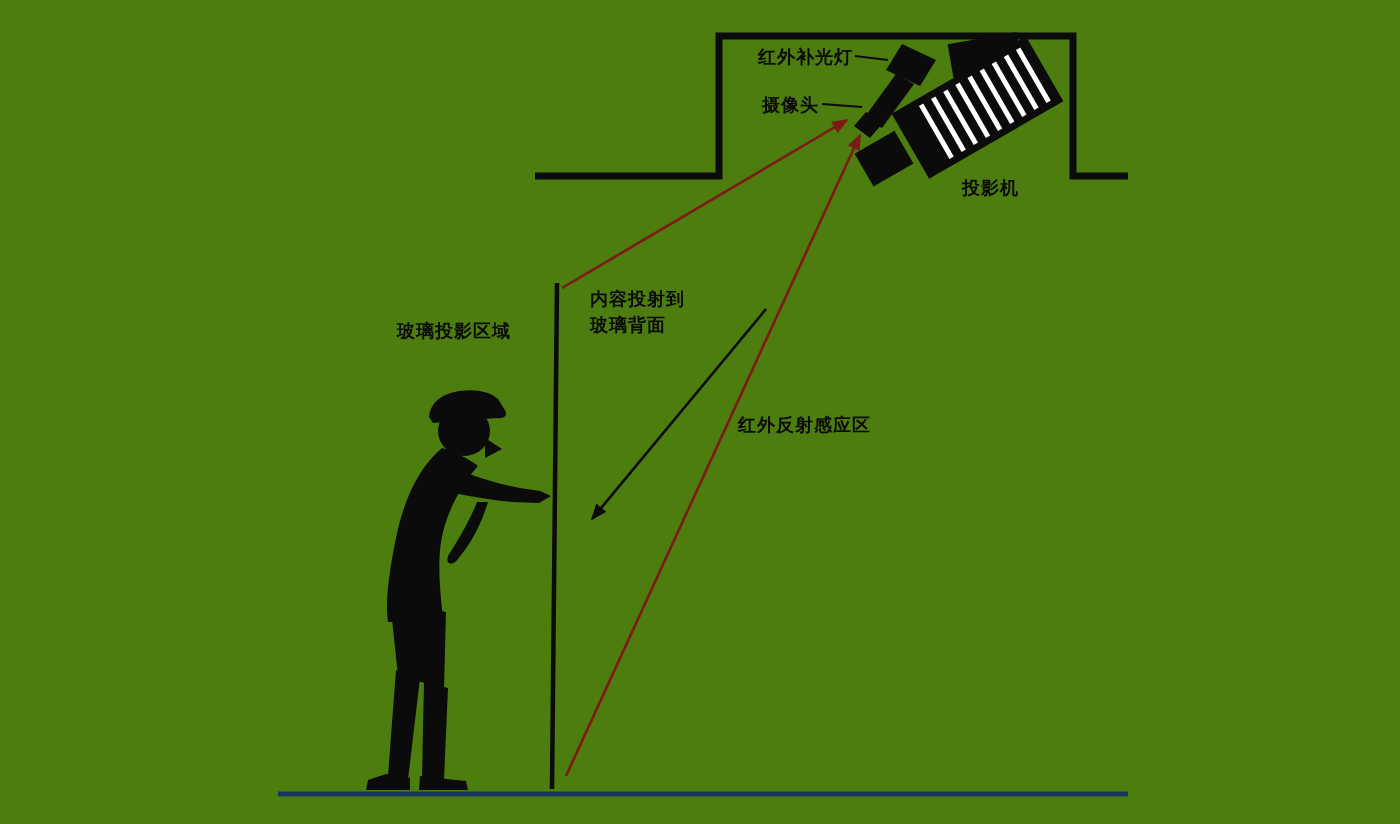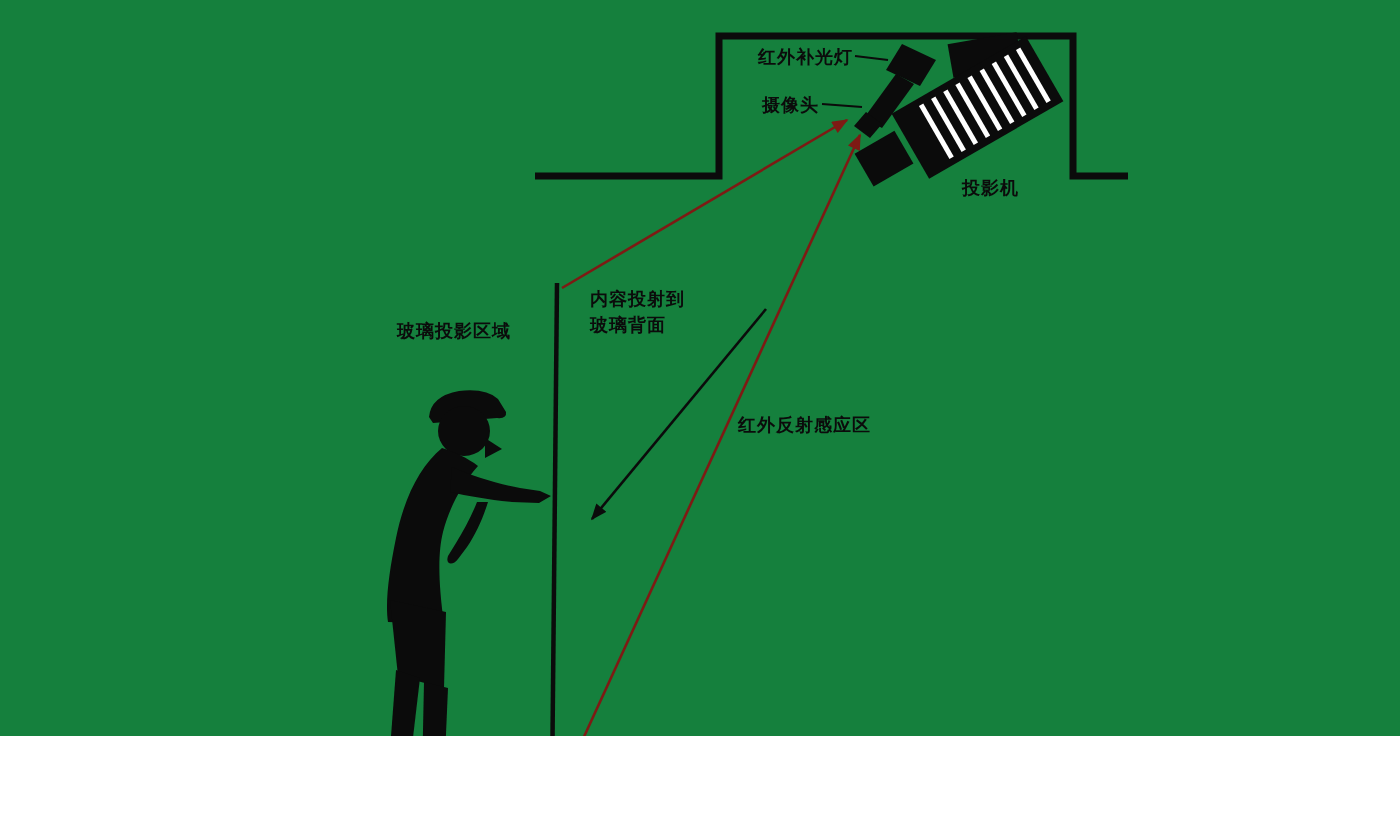--- a/index.html
+++ b/index.html
@@ -1,16 +1,16 @@
 <!DOCTYPE html>
 <html><head>
 <meta charset="utf-8">
 <style>
   html,body{margin:0;padding:0;background:#ffffff;}
-  .stage{position:relative;width:1400px;height:736px;background:#15803d;overflow:hidden;
+  .stage{position:relative;width:1400px;height:824px;background:#4d7c0f;overflow:hidden;
          font-family:"DejaVu Serif", serif;}
   .stage svg{position:absolute;left:0;top:0;}
   .lbl{font-family:"DejaVu Serif", serif;font-size:18px;font-weight:600;letter-spacing:1px;}
 </style>
 </head>
 <body>
 
 <div class="stage">
 <svg width="1400" height="824" viewBox="0 0 1400 824" xmlns="http://www.w3.org/2000/svg">
 

